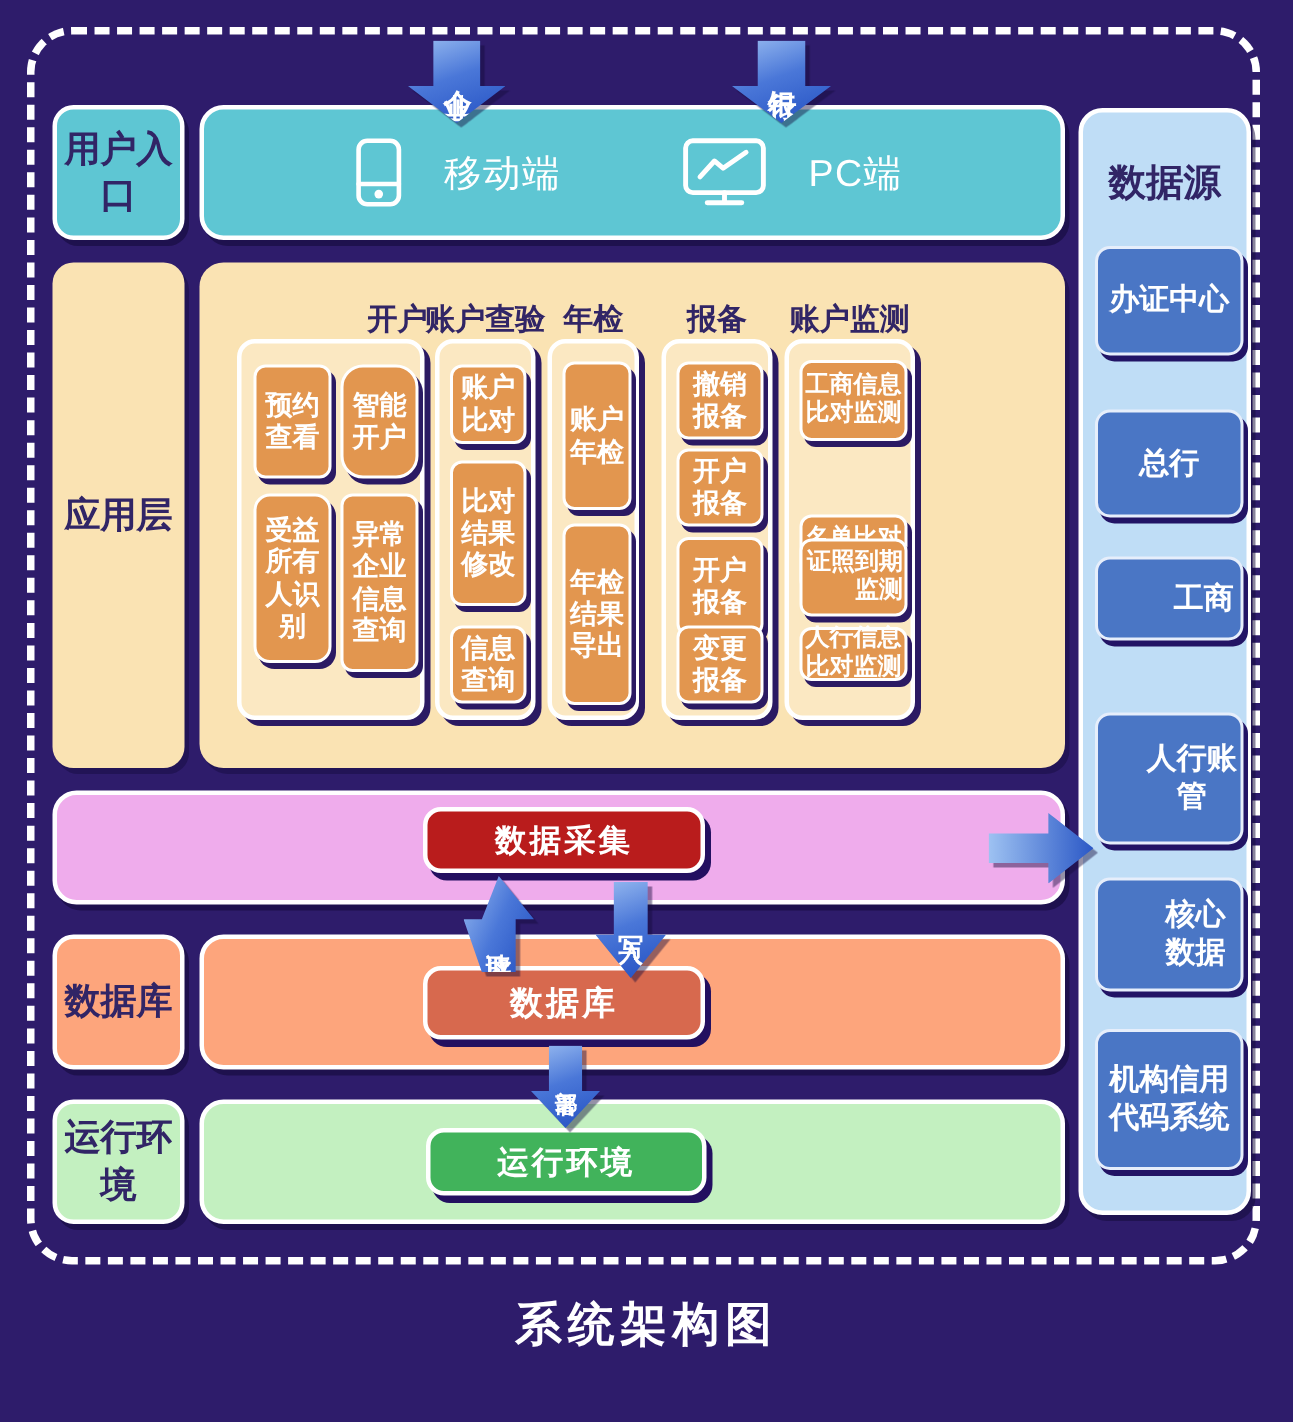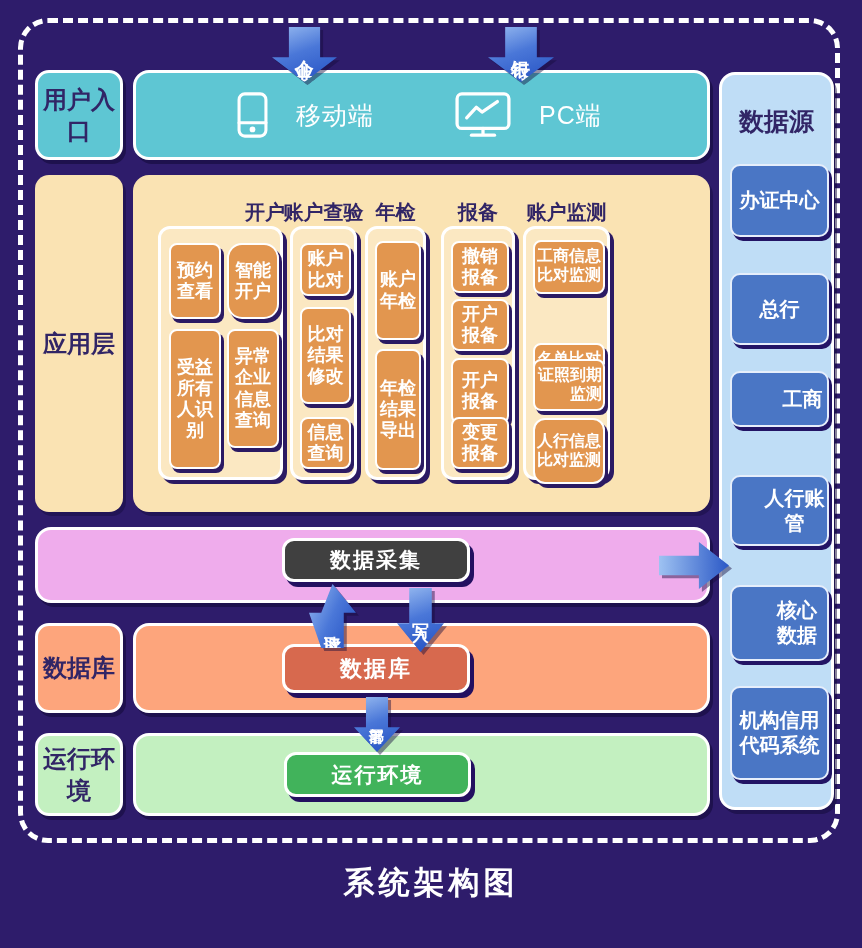--- a/index.html
+++ b/index.html
@@ -107,21 +107,21 @@
 
     <div class="col-header" style="left:27px;width:125px;text-align:right;">开户</div>
     <div class="col-header" style="left:142px;width:97px;">账户查验</div>
     <div class="col-header" style="left:217px;width:91px;">年检</div>
     <div class="col-header" style="left:293px;width:104px;">报备</div>
     <div class="col-header" style="left:375px;width:117px;">账户监测</div>
 
     <div class="subpanel" style="left:25px;width:125px;">
       <div class="it" style="left:8px;top:14px;width:52px;height:76px;">预约查看</div>
       <div class="it" style="left:66px;top:14px;width:52px;height:76px;border-radius:15px;">智能开户</div>
-      <div class="it" style="left:8px;top:100px;width:52px;height:140px;">受益所有人识别</div>
+      <div class="it" style="left:8px;top:100px;width:52px;height:113px;border-radius:11px;">受益所有人识别</div>
       <div class="it" style="left:66px;top:100px;width:52px;height:119px;">异常企业信息查询</div>
     </div>
 
     <div class="subpanel" style="left:157px;width:67px;">
       <div class="it" style="left:7px;top:14px;width:51px;height:53px;">账户比对</div>
       <div class="it" style="left:7px;top:78px;width:51px;height:97px;">比对结果修改</div>
       <div class="it" style="left:7px;top:188px;width:51px;height:52px;">信息查询</div>
     </div>
 
     <div class="subpanel" style="left:232px;width:61px;">
@@ -133,26 +133,26 @@
       <div class="it" style="left:7px;top:12px;width:58px;height:52px;">撤销报备</div>
       <div class="it" style="left:7px;top:70px;width:58px;height:52px;">开户报备</div>
       <div class="it" style="left:7px;top:129px;width:58px;height:66px;">开户报备</div>
       <div class="it" style="left:7px;top:188px;width:58px;height:52px;">变更报备</div>
     </div>
 
     <div class="subpanel" style="left:390px;width:87px;">
       <div class="it it-sm" style="left:7px;top:11px;width:72px;height:54px;font-family:Liberation Mono, monospace;">工商信息比对监测</div>
       <div class="it it-sm" style="left:7px;top:71px;width:72px;height:52px;margin-top:43px;">名单比对监测</div>
       <div class="it it-sm" style="left:7px;top:130px;width:72px;height:52px;text-align:right;">证照到期监测</div>
-      <div class="it it-sm" style="left:7px;top:189px;width:72px;height:66px;border-radius:12px;">人行信息比对监测</div>
+      <div class="it it-sm" style="left:7px;top:189px;width:72px;height:36px;">人行信息比对监测</div>
     </div>
   </div>
 
   <div class="abs bar pinkbar" style="left:35px;top:527px;width:675px;height:76px;"></div>
-  <div class="btn" style="left:282px;top:538px;width:188px;height:44px;background:#404040;font-size:21px;">数据采集</div>
+  <div class="btn" style="left:282px;top:538px;width:188px;height:44px;background:#b91c1c;font-size:21px;">数据采集</div>
   <div class="arrow-wrap" style="left:659px;top:542px;width:70px;height:47px;z-index:8;">
     <div class="arrow-shape a-right"></div>
   </div>
 
   <div class="arrow-wrap" style="left:309px;top:584px;width:47px;height:64px;">
     <div class="arrow-shape a-up">
       <span class="vtext">读取</span>
     </div>
   </div>
   <div class="arrow-wrap" style="left:397px;top:588px;width:47px;height:64px;">
@@ -173,19 +173,19 @@
 
   <div class="abs lbl lgreen" style="left:35px;top:733px;width:88px;height:83px;">运行环境</div>
   <div class="abs bar lgreen" style="left:133px;top:733px;width:577px;height:83px;"></div>
   <div class="btn" style="left:284px;top:752px;width:187px;height:45px;background:#41b35b;font-size:21px;">运行环境</div>
 
   <div class="ds-panel">
     <div class="ds-title">数据源</div>
     <div class="ds-box" style="top:89px;height:73px;">办证中心</div>
     <div class="ds-box" style="top:198px;height:72px;">总行</div>
     <div class="ds-box" style="top:296px;height:56px;padding-left:48px;">工商</div>
-    <div class="ds-box" style="top:400px;height:71px;padding-left:32px;">人行账管</div>
+    <div class="ds-box" style="top:400px;height:88px;padding-left:32px;">人行账管</div>
     <div class="ds-box" style="top:510px;height:76px;padding-left:37px;">核心数据</div>
     <div class="ds-box" style="top:611px;height:94px;">机构信用代码系统</div>
   </div>
 
   <div class="page-title">系统架构图</div>
 </div>
 
 </body></html>

